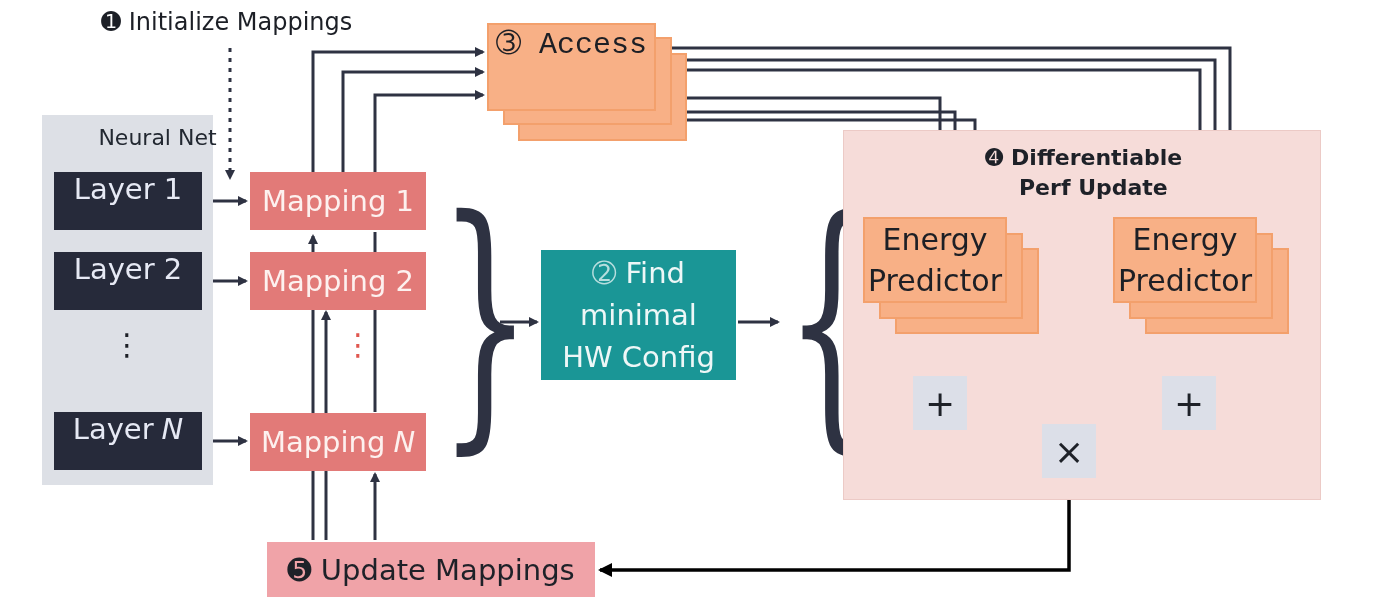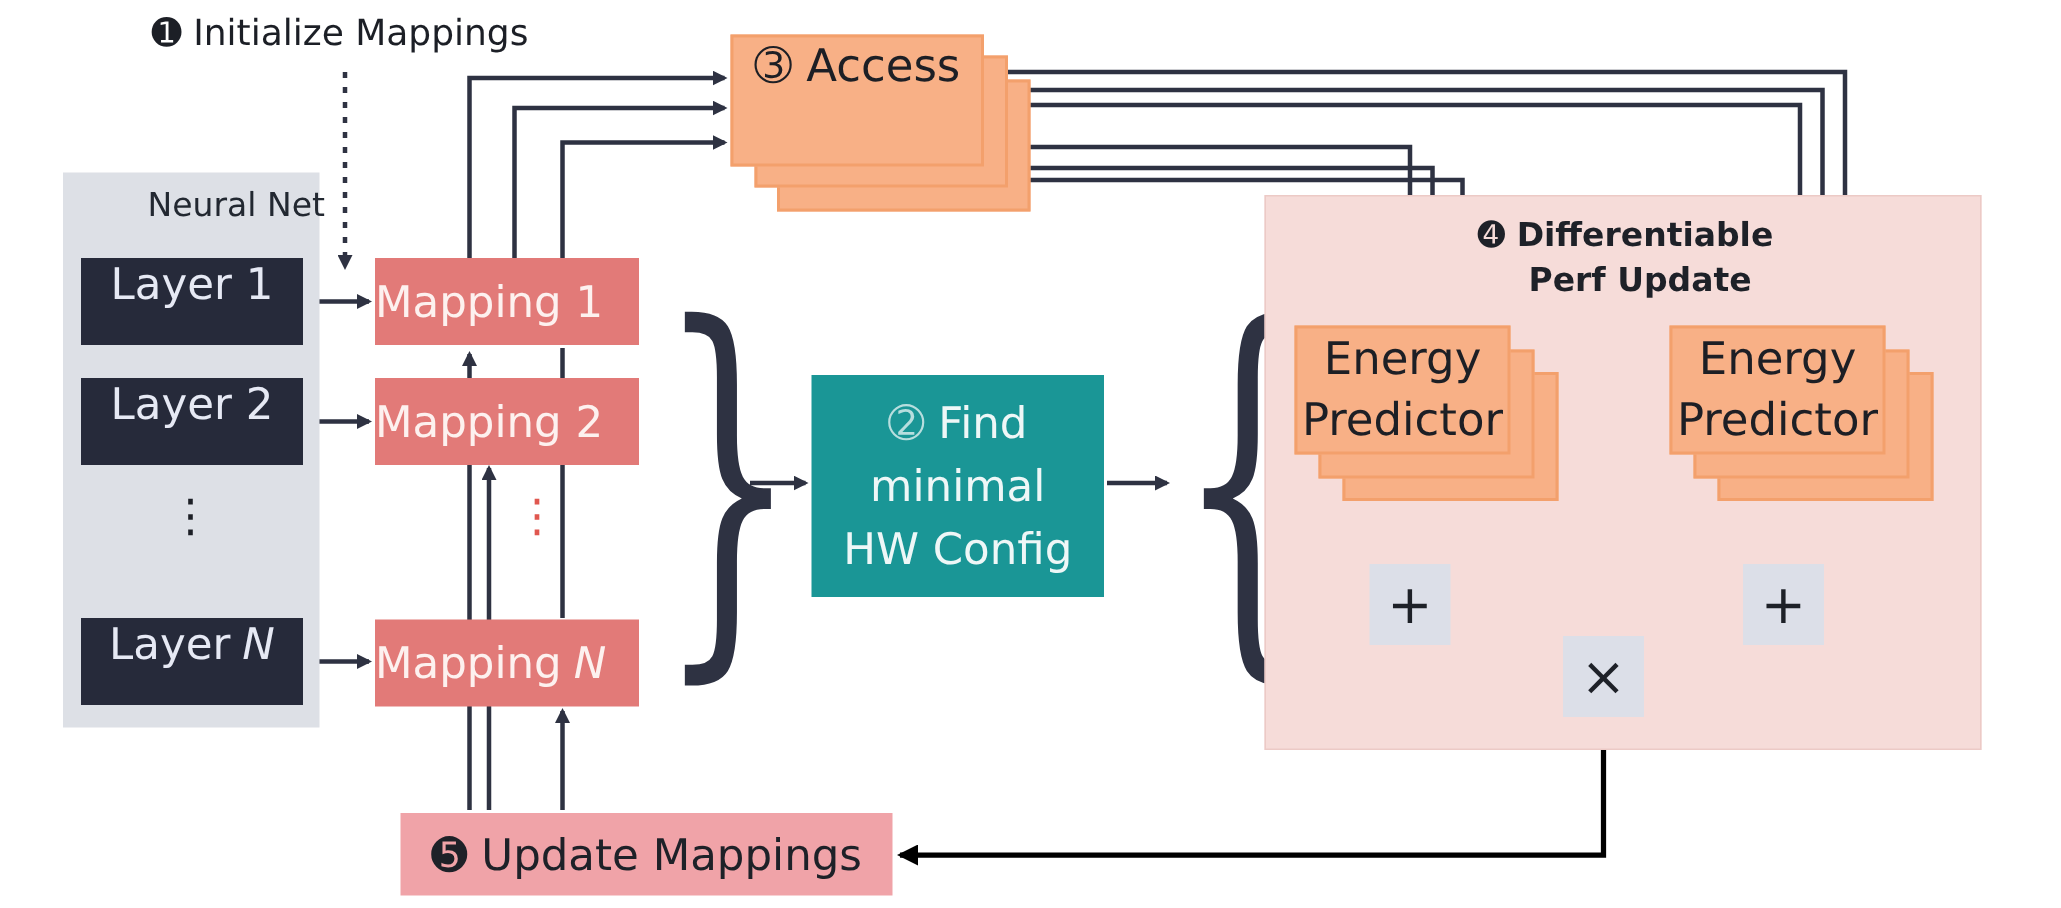--- a/index.html
+++ b/index.html
@@ -3,32 +3,32 @@
 <meta charset="utf-8">
 <style>
   html,body{margin:0;padding:0;background:#ffffff;}
   body{width:1374px;height:605px;position:relative;overflow:hidden;font-family:"DejaVu Sans","Liberation Sans",sans-serif;}
   svg.wires{position:absolute;left:0;top:0;}
   .nn-panel{position:absolute;left:42px;top:115px;width:171px;height:370px;background:#dde0e6;}
   .nn-title{position:absolute;left:0;width:171px;top:10px;text-align:center;font-size:22px;color:#222831;margin-left:30px;}
   .layer{position:absolute;left:54px;width:148px;height:58px;background:#262a3a;color:#e6e9f4;font-size:29px;display:flex;align-items:flex-start;justify-content:center;}
   .layer i{font-style:italic;margin-left:8px;}
   .dots{position:absolute;font-size:30px;line-height:13px;text-align:center;}
-  .mapping{position:absolute;left:250px;width:176px;height:58px;background:#e27a78;color:#fdf1ef;font-size:29px;display:flex;align-items:center;}
+  .mapping{position:absolute;left:250px;width:176px;height:58px;background:#e27a78;color:#fdf1ef;font-size:29px;display:flex;align-items:center;justify-content:center;}
   .mapping i{font-style:italic;margin-left:8px;}
   .init-label{position:absolute;left:101px;top:8px;font-size:24px;color:#1c1f26;white-space:nowrap;}
-  .access{position:absolute;width:165px;height:84px;background:#f8b086;border:2px solid #f3a06c;}
+  .access{position:absolute;width:165px;height:84px;background:#f8b086;border:2px solid #f3a06c;font-family:Liberation Mono, monospace;}
   .access-front{left:487px;top:23px;color:#1d1f25;font-size:30px;line-height:40px;text-align:center;}
   .access-back1{left:503px;top:37px;}
   .access-back2{left:518px;top:53px;}
   .perf-panel{position:absolute;left:843px;top:130px;width:476px;height:368px;background:#f6dcd9;border:1px solid #eccac6;}
   .perf-label{position:absolute;left:985px;top:143px;font-size:22px;color:#1e2128;line-height:30px;white-space:nowrap;font-weight:bold;}
   .pred{position:absolute;width:140px;height:82px;background:#f8b086;border:2px solid #f3a06c;}
   .pred-front{color:#1d1f25;font-size:30px;line-height:41px;text-align:center;}
-  .find{position:absolute;left:541px;top:250px;width:195px;height:148px;background:#1a9696;color:#eef7f7;font-size:29px;line-height:42px;text-align:center;display:flex;align-items:center;justify-content:center;flex-direction:column;}
+  .find{position:absolute;left:541px;top:250px;width:195px;height:130px;background:#1a9696;color:#eef7f7;font-size:29px;line-height:42px;text-align:center;display:flex;align-items:center;justify-content:center;flex-direction:column;}
   .op{position:absolute;width:54px;height:54px;background:#dcdfe8;color:#1e2128;font-size:36px;display:flex;align-items:center;justify-content:center;}
   .update{position:absolute;left:267px;top:542px;width:328px;height:55px;background:#f0a3a8;color:#1e2128;font-size:29px;display:flex;align-items:center;justify-content:center;}
   .brace{position:absolute;font-family:"DejaVu Serif",serif;color:#2e3242;}
 </style>
 </head>
 <body>
 
 <svg class="wires" width="1374" height="605">
   <defs>
     <marker id="ah" markerWidth="10" markerHeight="10" refX="8" refY="5" orient="auto" markerUnits="userSpaceOnUse">

